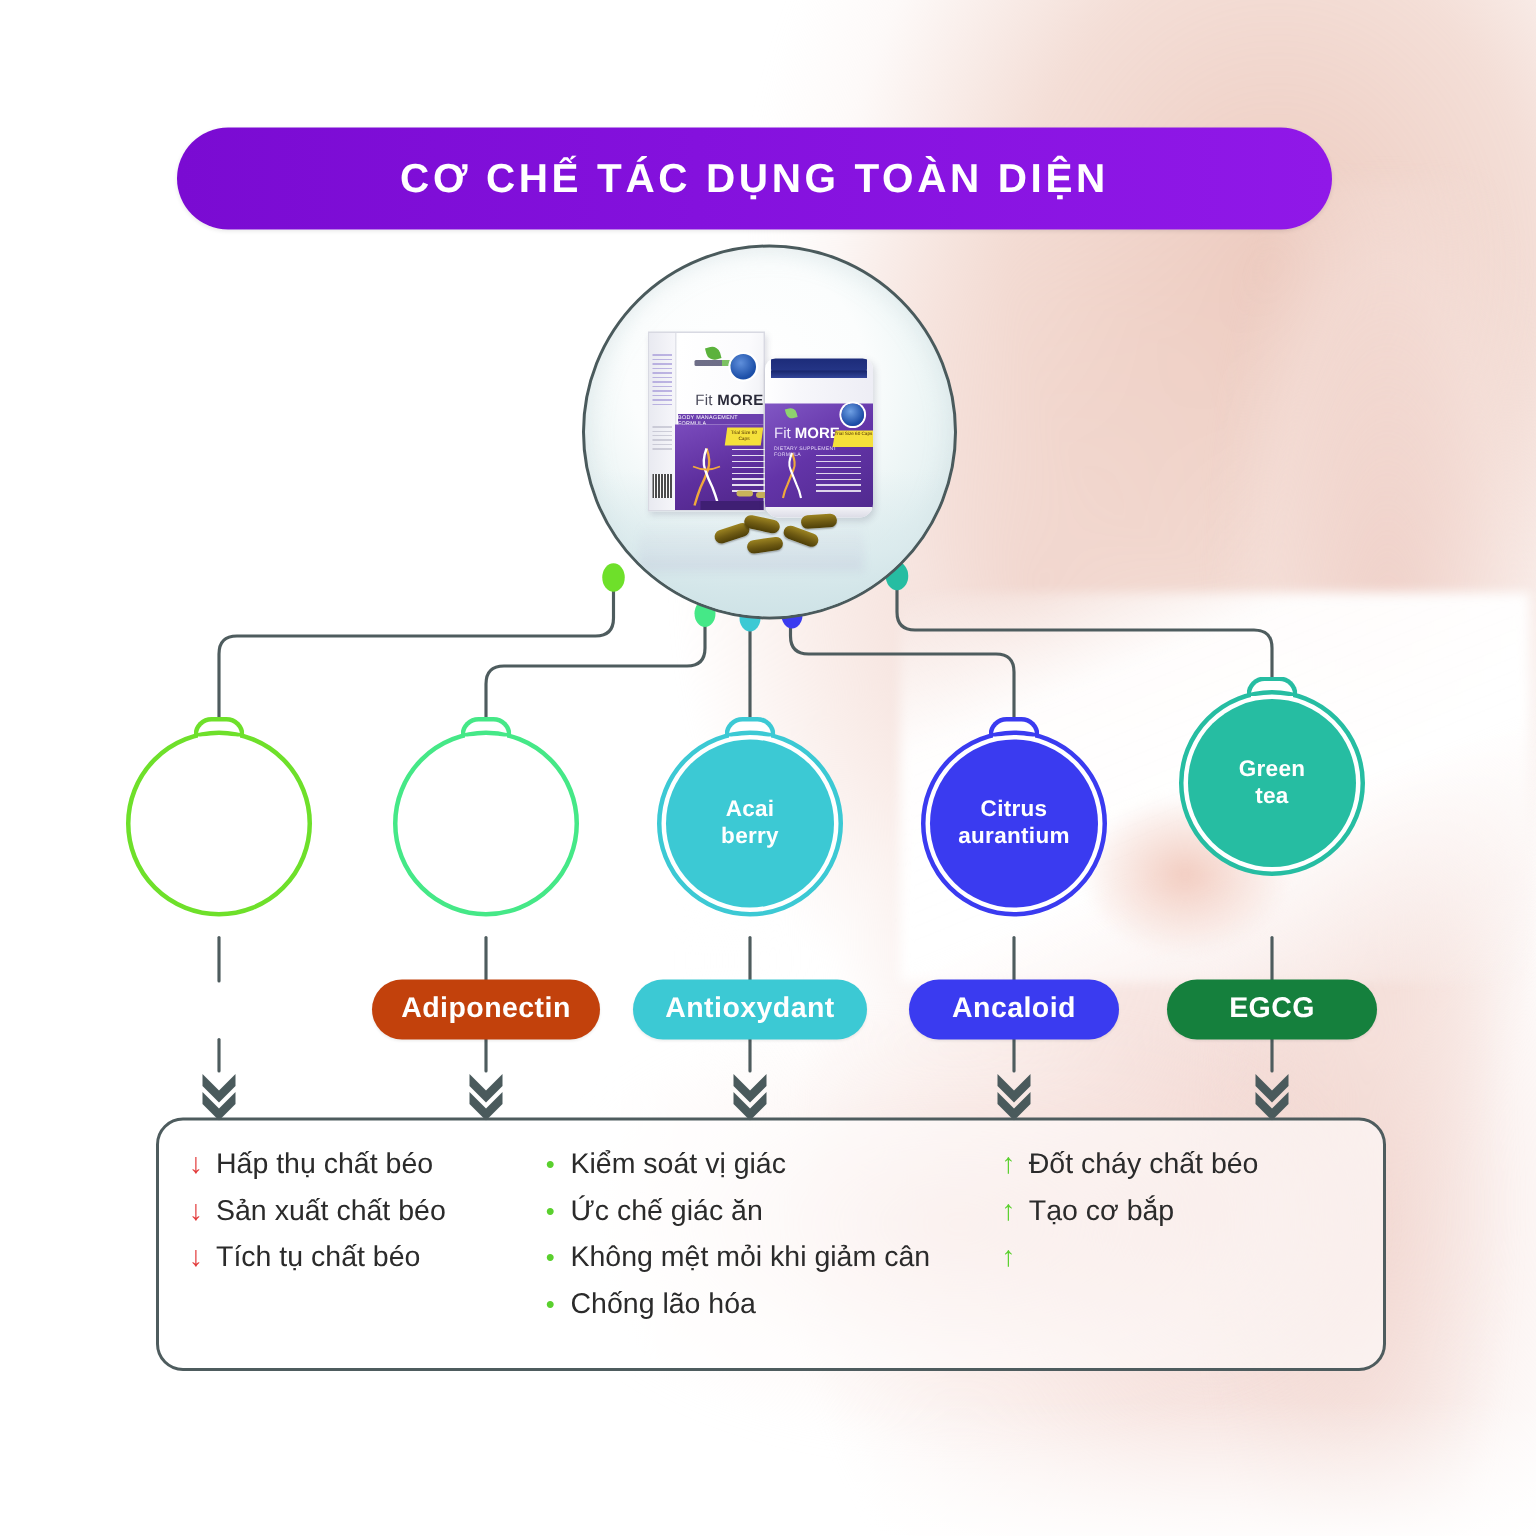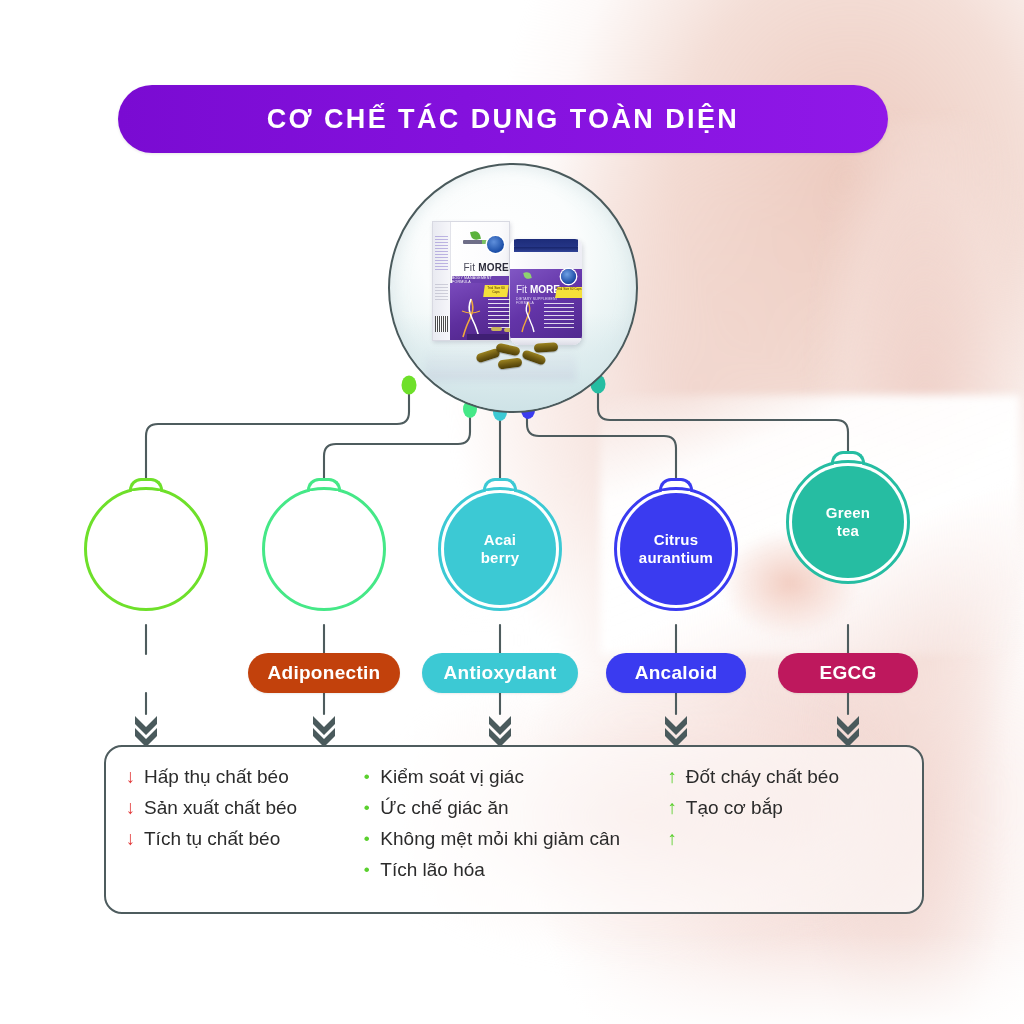--- a/index.html
+++ b/index.html
@@ -359,21 +359,21 @@
   <div class="node" style="left:786px;top:460px;--c:#26bda2;">
     <div class="tab"></div>
     <div class="ring"></div>
     <div class="tabcover"></div>
     <div class="disc">Green<br>tea</div>
   </div>
 
   <div class="pill" style="left:248px;top:653px;width:152px;background:#c2410c;">Adiponectin</div>
   <div class="pill" style="left:422px;top:653px;width:156px;background:#3cc9d4;">Antioxydant</div>
   <div class="pill" style="left:606px;top:653px;width:140px;background:#3a3bf0;">Ancaloid</div>
-  <div class="pill" style="left:778px;top:653px;width:140px;background:#be185d;">EGCG</div>
+  <div class="pill" style="left:778px;top:653px;width:140px;background:#15803d;">EGCG</div>
 
   <div class="panel">
     <div class="cols">
       <div class="col col1">
         <div class="bitem">
             <span class="mk down">↓</span>
             <span>Hấp thụ chất béo</span>
           </div>
         <div class="bitem">
             <span class="mk down">↓</span>
@@ -392,21 +392,21 @@
         <div class="bitem">
             <span class="mk dot">•</span>
             <span>Ức chế giác ăn</span>
           </div>
         <div class="bitem">
             <span class="mk dot">•</span>
             <span>Không mệt mỏi khi giảm cân</span>
           </div>
         <div class="bitem">
             <span class="mk dot">•</span>
-            <span>Tích lão hóa</span>
+            <span>Chống lão hóa</span>
           </div>
       </div>
       <div class="col col3">
         <div class="bitem">
             <span class="mk up">↑</span>
             <span>Đốt cháy chất béo</span>
           </div>
         <div class="bitem">
             <span class="mk up">↑</span>
             <span>Tạo cơ bắp</span>

